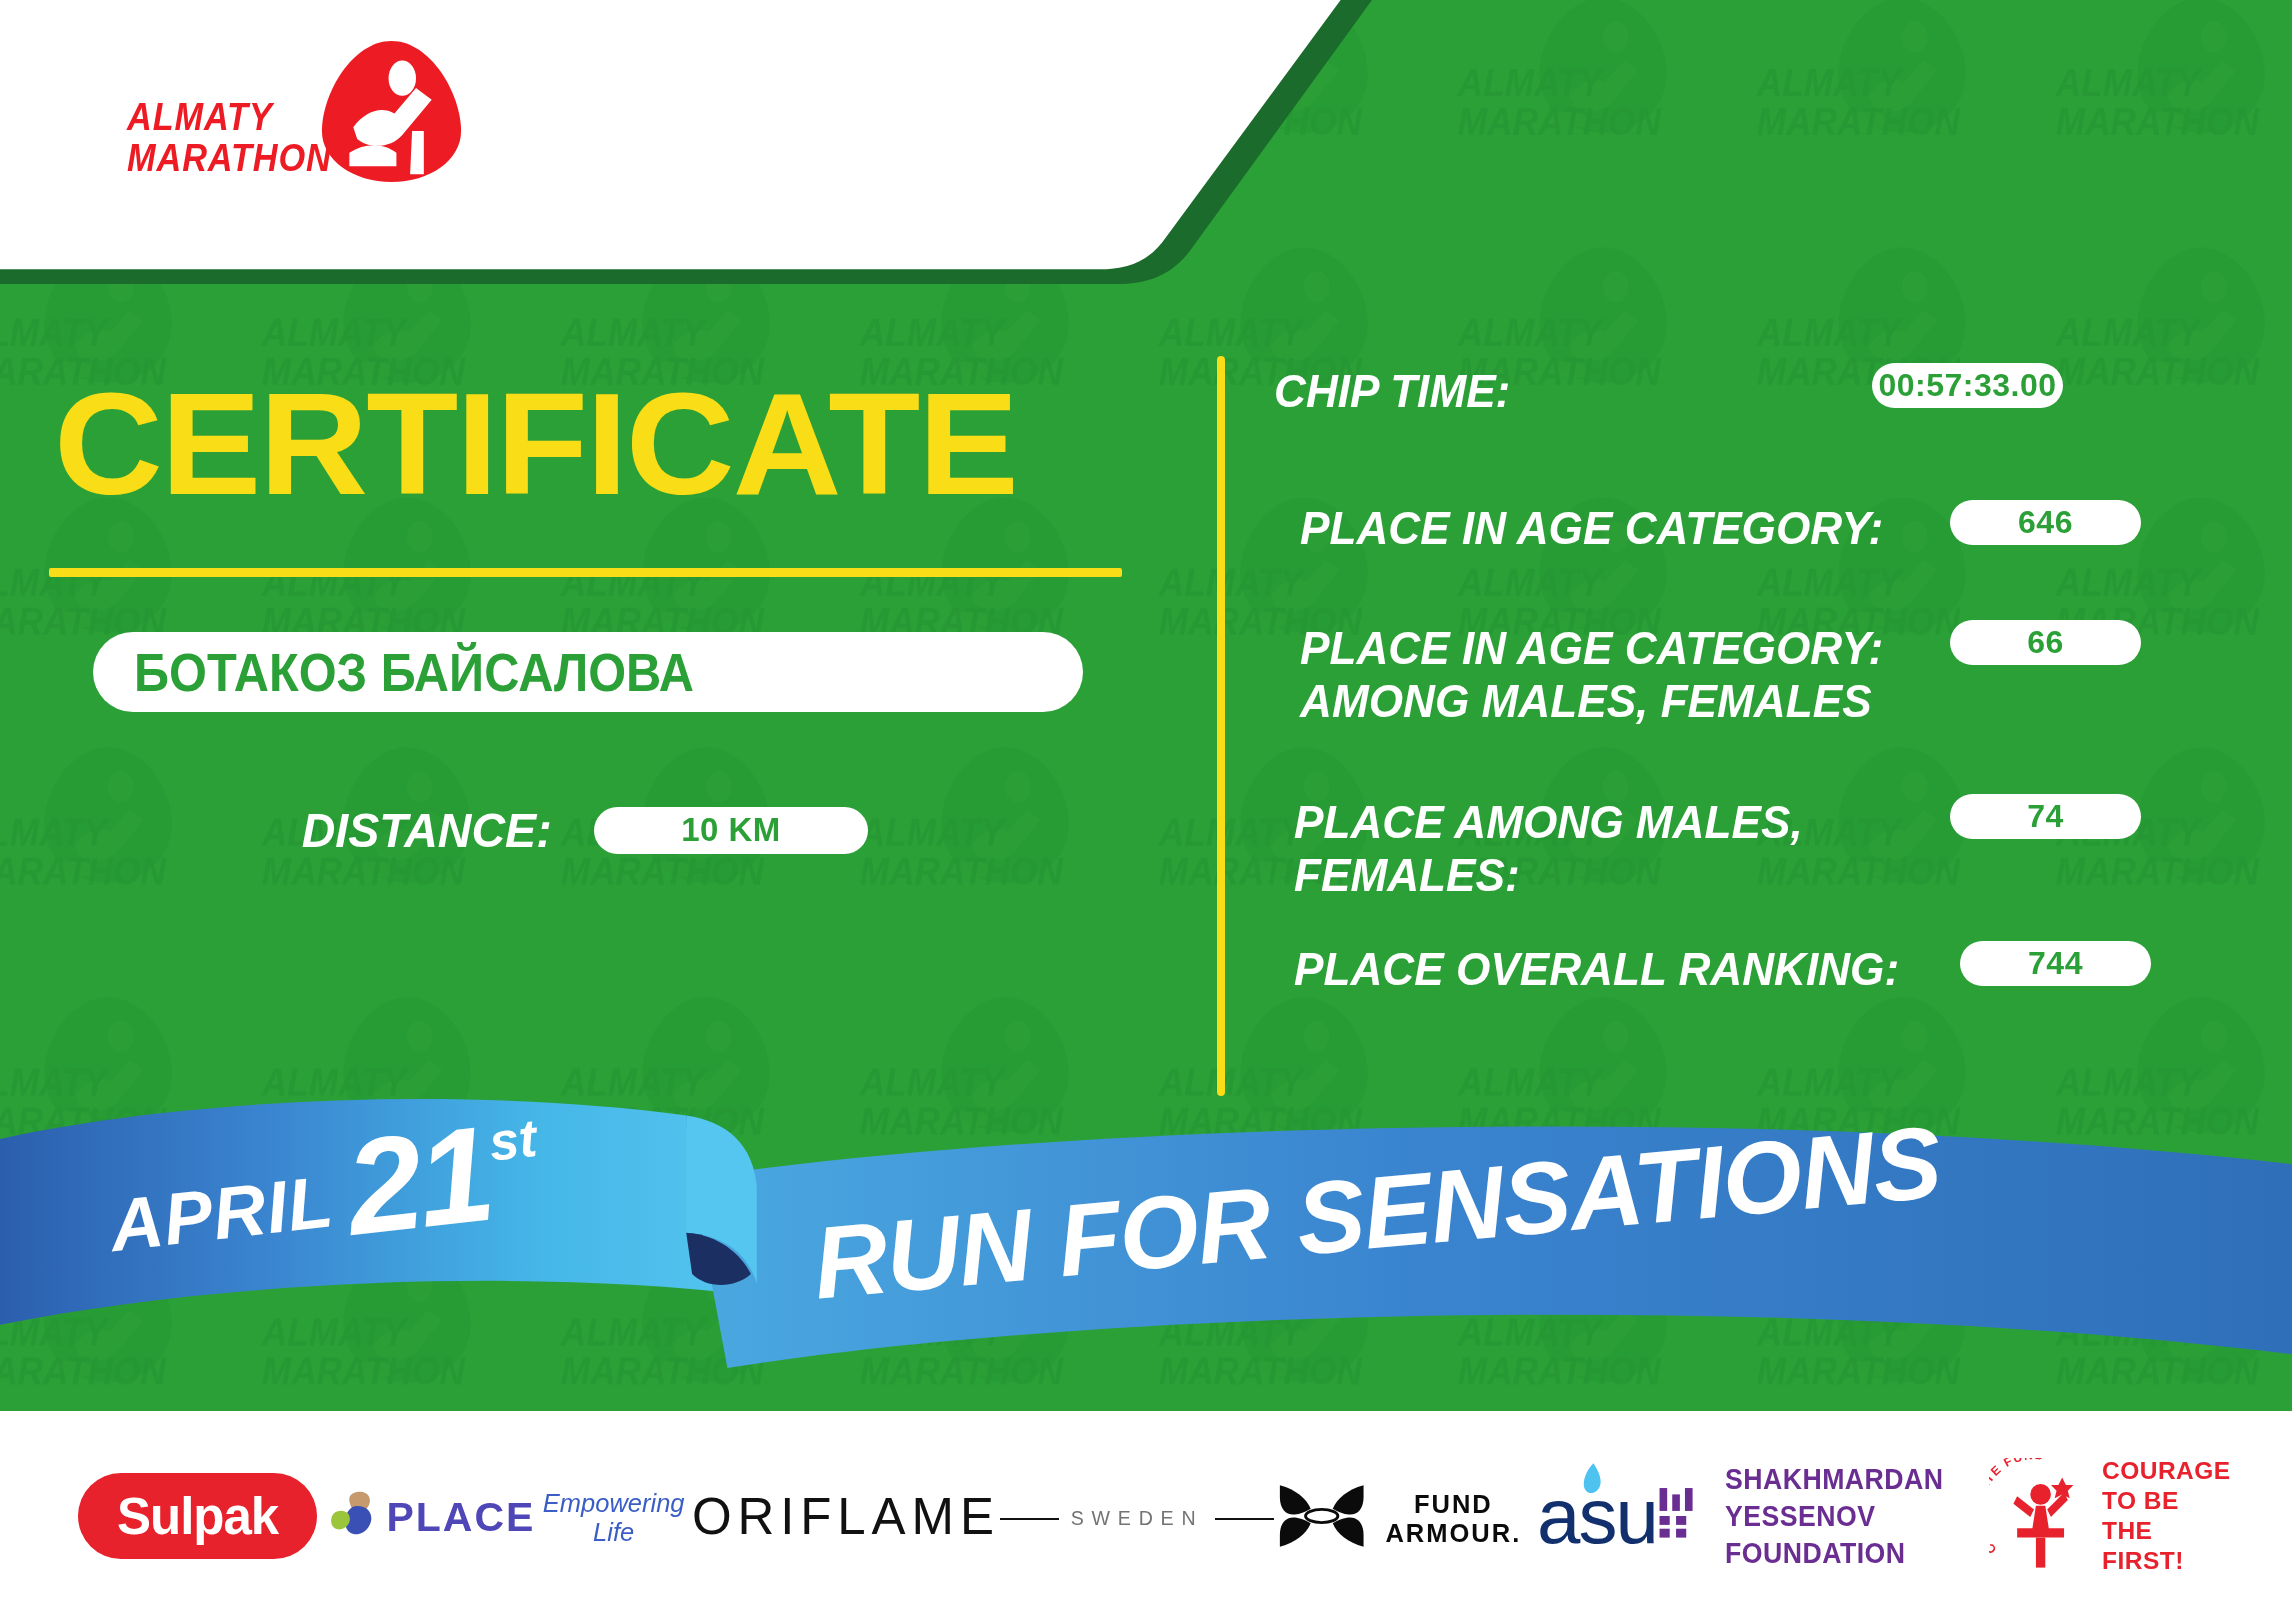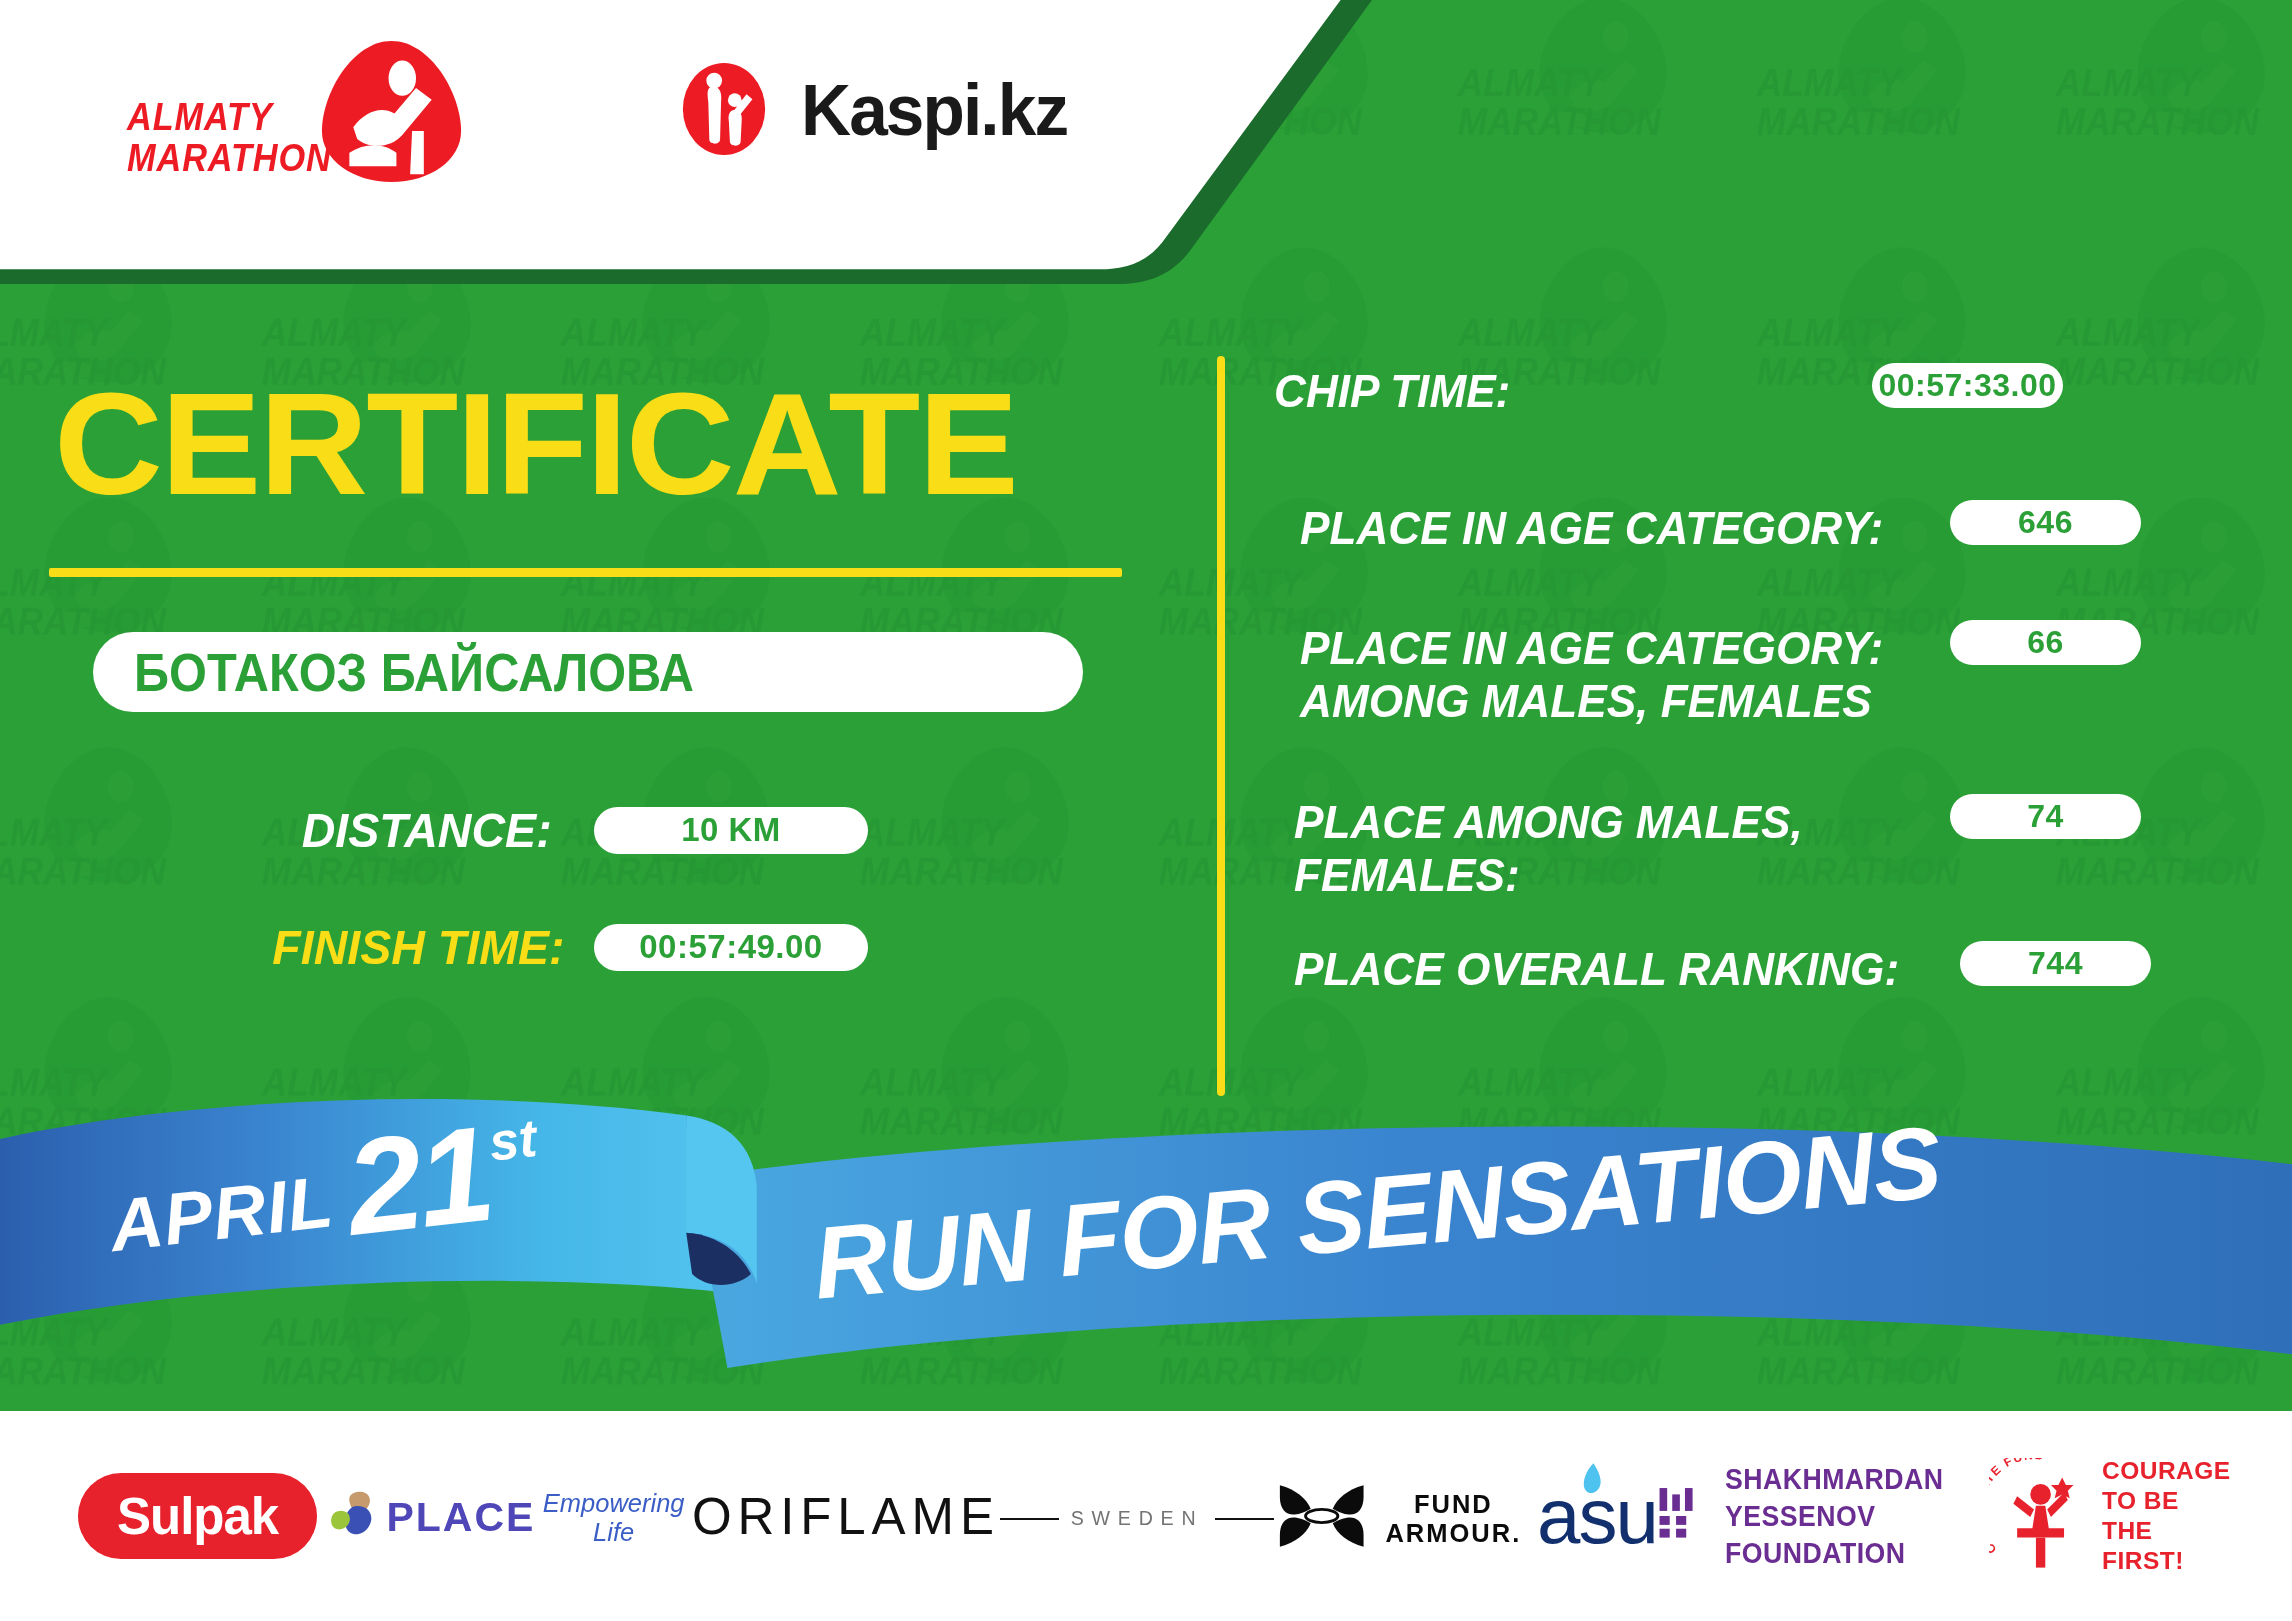--- a/index.html
+++ b/index.html
@@ -427,49 +427,34 @@
         <path d="M36 92 C48 76 64 70 78 78 L100 52 L116 64 L86 100 C74 114 52 114 40 104 Z" fill="#ffffff"></path>
         <path d="M32 118 C48 108 66 108 80 118 L80 132 L32 132 Z" fill="#ffffff"></path>
         <path d="M96 96 L108 96 L108 140 L94 140 Z" fill="#ffffff"></path>
       </svg>
       <div class="am-text">
         <span>ALMATY</span><br>
         <span>MARATHON</span>
       </div>
     </div>
 
-    <div class="logo-kaspi">
-      <svg width="96" height="96" viewBox="0 0 98 98">
-        <ellipse cx="49" cy="49" rx="42" ry="47" fill="#ed1c24"></ellipse>
-        <path d="M38 26 C45 26 47 33 46 42 L45 80 C45 86 34 86 34 80 L33 42 C32 33 31 26 38 26 Z" fill="#ffffff"></path>
-        <circle cx="39" cy="20" r="8" fill="#ffffff"></circle>
-        <circle cx="60" cy="40" r="7" fill="#ffffff"></circle>
-        <path d="M60 50 C66 50 68 56 67 62 L66 82 C66 88 55 88 55 82 L54 62 C53 56 54 50 60 50 Z" fill="#ffffff"></path>
-        <path d="M58 52 L72 34 L78 39 L63 58 Z" fill="#ffffff"></path>
-      </svg>
-      <div class="kaspi-word">Kaspi.kz</div>
-    </div>
 
     <div class="left-col">
       <div class="cert-title">CERTIFICATE</div>
       <div class="title-rule"></div>
 
       <div class="name-pill">
         <span class="name-text">БОТАКОЗ БАЙСАЛОВА</span>
       </div>
 
       <div class="left-row" id="row-distance">
         <span class="left-label lbl-white">DISTANCE:</span>
         <span class="val-pill">10 KM</span>
       </div>
 
-      <div class="left-row" id="row-finish">
-        <span class="left-label lbl-yellow">FINISH TIME:</span>
-        <span class="val-pill">00:57:49.00</span>
-      </div>
     </div>
 
     <div class="v-divider"></div>
 
     <div class="right-col">
 
       <div class="stat-row" id="stat-0">
         <div class="stat-label">CHIP TIME:</div>
         <div class="stat-pill">00:57:33.00</div>
       </div>

